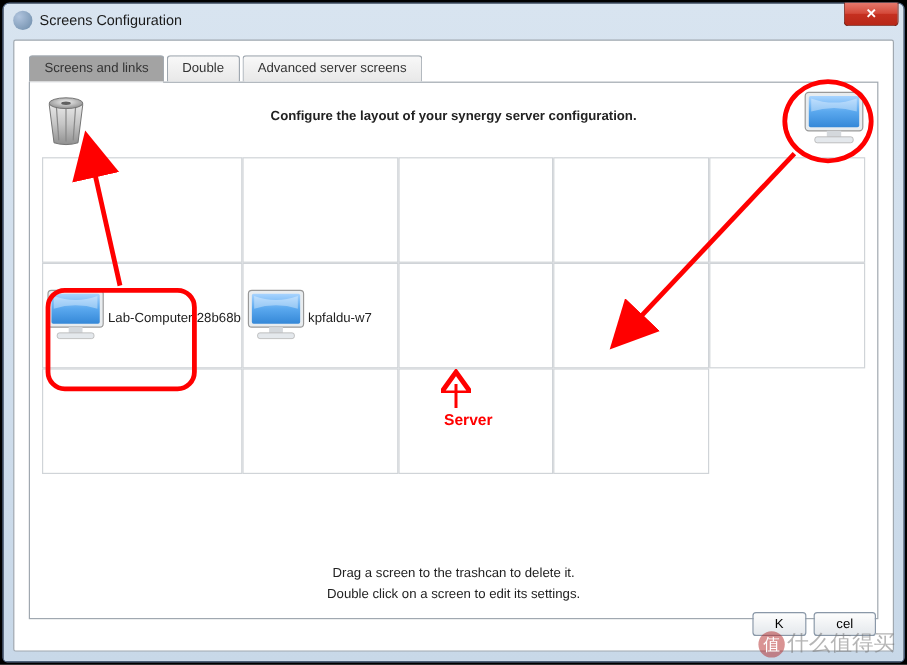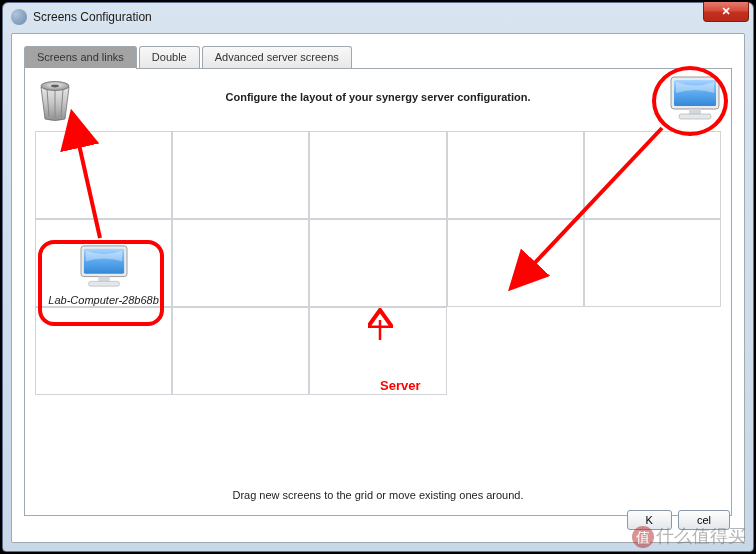--- a/index.html
+++ b/index.html
@@ -12,21 +12,21 @@
 .content-area { position: absolute; top: 30px; left: 8px; right: 8px; bottom: 8px; background: #fff; border: 1px solid #a0a8b0; border-radius: 2px; }
 .tab-strip { margin: 12px 12px 0 12px; display: flex; gap: 2px; position: relative; z-index: 2; }
 .tab { padding: 4px 12px 5px; background: linear-gradient(to bottom, #f8f8f8, #e8e8e8); border: 1px solid #a0a8b0; border-bottom: none; border-radius: 3px 3px 0 0; cursor: pointer; font-size: 11px; color: #333; }
 .tab.active { background: #a3a3a3; position: relative; }
 .tab.active::after { content: ""; position: absolute; left: 0; right: 0; bottom: -1px; height: 1px; background: #fff; }
 .tab-panel { margin: 0 12px 12px 12px; border: 1px solid #a0a8b0; background: #fff; padding: 10px; position: relative; height: calc(100% - 60px); }
 .hint-top { text-align: center; font-size: 11px; color: #222; padding: 12px 0 8px; font-weight: bold; }
 .trash { position: absolute; top: 6px; left: 6px; width: 48px; height: 48px; }
 .new-monitor { position: absolute; top: 6px; right: 8px; width: 56px; height: 48px; }
 .grid { position: absolute; top: 62px; left: 10px; right: 10px; height: 264px; display: grid; grid-template-columns: repeat(5, 1fr); grid-template-rows: repeat(3, 1fr); }
-.cell { border: 1px solid #d0d4d8; display: flex; flex-direction: column; align-items: center; justify-content: flex-end; position: relative; cursor: move; font-style: italic; }
+.cell { border: 1px solid #d0d4d8; display: flex; flex-direction: row; align-items: center; justify-content: flex-start; position: relative; cursor: move; }
 .cell .label { font-size: 11px; color: #222; margin-top: 4px; white-space: nowrap; overflow: hidden; text-overflow: clip; max-width: 100%; text-align: center; }
 .monitor-svg { display: block; }
 .hint-bottom { position: absolute; bottom: 12px; left: 0; right: 0; text-align: center; font-size: 11px; color: #222; line-height: 1.5; }
 .button-row { position: absolute; bottom: 12px; right: 14px; display: flex; gap: 6px; }
 .btn { padding: 3px 18px; font-size: 11px; background: linear-gradient(to bottom, #fdfdfd, #e4e8ec); border: 1px solid #8a98a8; border-radius: 3px; cursor: pointer; min-width: 40px; }
 
 .anno { position: absolute; pointer-events: none; }
 .anno-rect { border: 4px solid #ff0000; border-radius: 16px; }
 .anno-circle { border: 4px solid #ff0000; border-radius: 50%; }
 .anno-text { color: #ff0000; font-size: 13px; font-weight: 600; }
@@ -105,45 +105,56 @@
         <div class="cell">
           <svg class="monitor-svg" viewBox="0 0 56 48" width="54" height="46">
             <rect x="4" y="2" width="48" height="32" rx="3" fill="#e8ecef" stroke="#999" stroke-width="1"></rect>
             <rect x="7" y="5" width="42" height="26" rx="1.5" fill="url(#scr1)"></rect>
             <path d="M9 7 Q28 14 47 7 L47 18 Q28 12 9 18 Z" fill="rgba(255,255,255,0.35)"></path>
             <rect x="22" y="34" width="12" height="5" fill="#d4d8dc"></rect>
             <rect x="12" y="39" width="32" height="5" rx="2" fill="#e4e8ec" stroke="#aaa" stroke-width="0.6"></rect>
           </svg>
           <div class="label">Lab-Computer-28b68b</div>
         </div>
+        <div class="cell">
+          <svg class="monitor-svg" viewBox="0 0 56 48" width="54" height="46">
+            <rect x="4" y="2" width="48" height="32" rx="3" fill="#e8ecef" stroke="#999" stroke-width="1"></rect>
+            <rect x="7" y="5" width="42" height="26" rx="1.5" fill="url(#scr1)"></rect>
+            <path d="M9 7 Q28 14 47 7 L47 18 Q28 12 9 18 Z" fill="rgba(255,255,255,0.35)"></path>
+            <rect x="22" y="34" width="12" height="5" fill="#d4d8dc"></rect>
+            <rect x="12" y="39" width="32" height="5" rx="2" fill="#e4e8ec" stroke="#aaa" stroke-width="0.6"></rect>
+          </svg>
+          <div class="label">kpfaldu-w7</div>
+        </div>
         <div class="cell"></div>
         <div class="cell"></div>
 
         <div class="cell"></div>
         <div class="cell"></div>
         <div class="cell"></div>
         <div class="cell"></div>
         <div class="cell"></div>
       </div>
 
       <div class="hint-bottom">
-        <div>Drag new screens to the grid or move existing ones around.</div>
+        <div>Drag a screen to the trashcan to delete it.</div>
+        <div>Double click on a screen to edit its settings.</div>
       </div>
     </div>
 
     <div class="button-row">
       <button class="btn">K</button>
       <button class="btn">cel</button>
     </div>
   </div>
 </div>
 
 <div class="anno anno-rect" style="left:38px; top:240px; width:126px; height:86px;"></div>
 <div class="anno anno-circle" style="left:652px; top:66px; width:76px; height:70px;"></div>
-<div class="anno anno-text" style="left:380px; top:342px;margin-top:36px;">Server</div>
+<div class="anno anno-text" style="left:370px; top:342px;">Server</div>
 
 <svg class="arrow" width="756" height="554">
   <defs>
     <marker id="ah" markerWidth="12" markerHeight="12" refX="2" refY="5" orient="auto">
       <path d="M0,0 L10,5 L0,10 Z" fill="#ff0000"></path>
     </marker>
     <marker id="ahsm" markerWidth="8" markerHeight="10" refX="3" refY="5" orient="auto">
       <path d="M0,0 L0,10 L7,5 Z" fill="none" stroke="#ff0000" stroke-width="1.6"></path>
     </marker>
   </defs>

